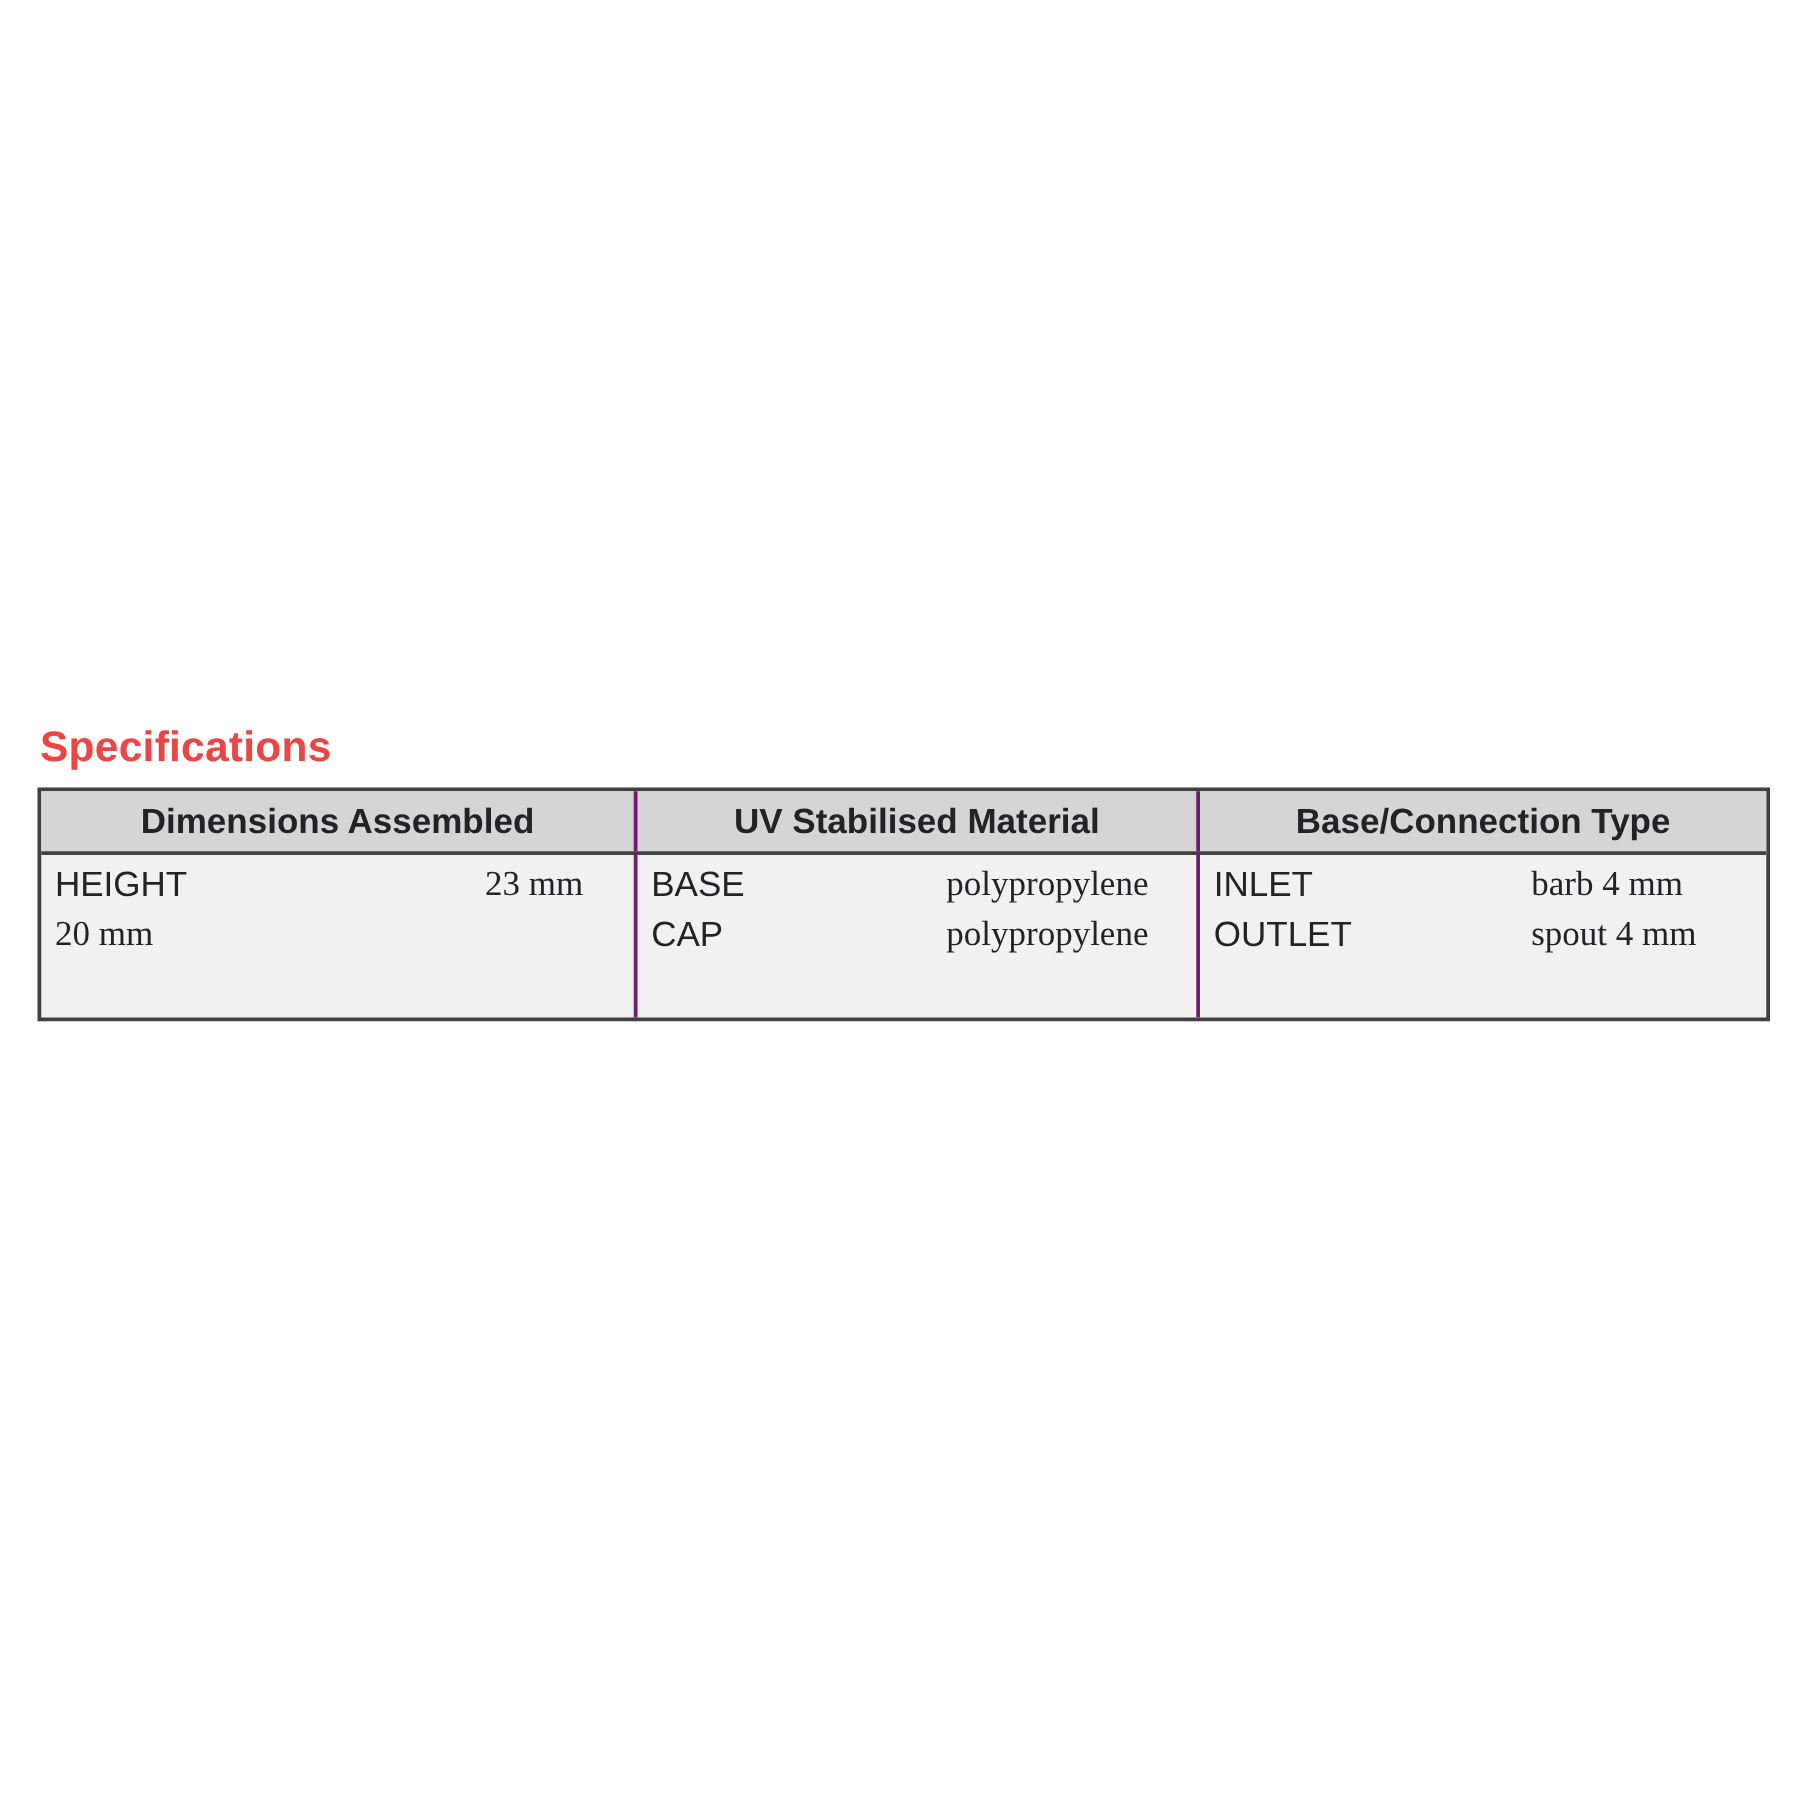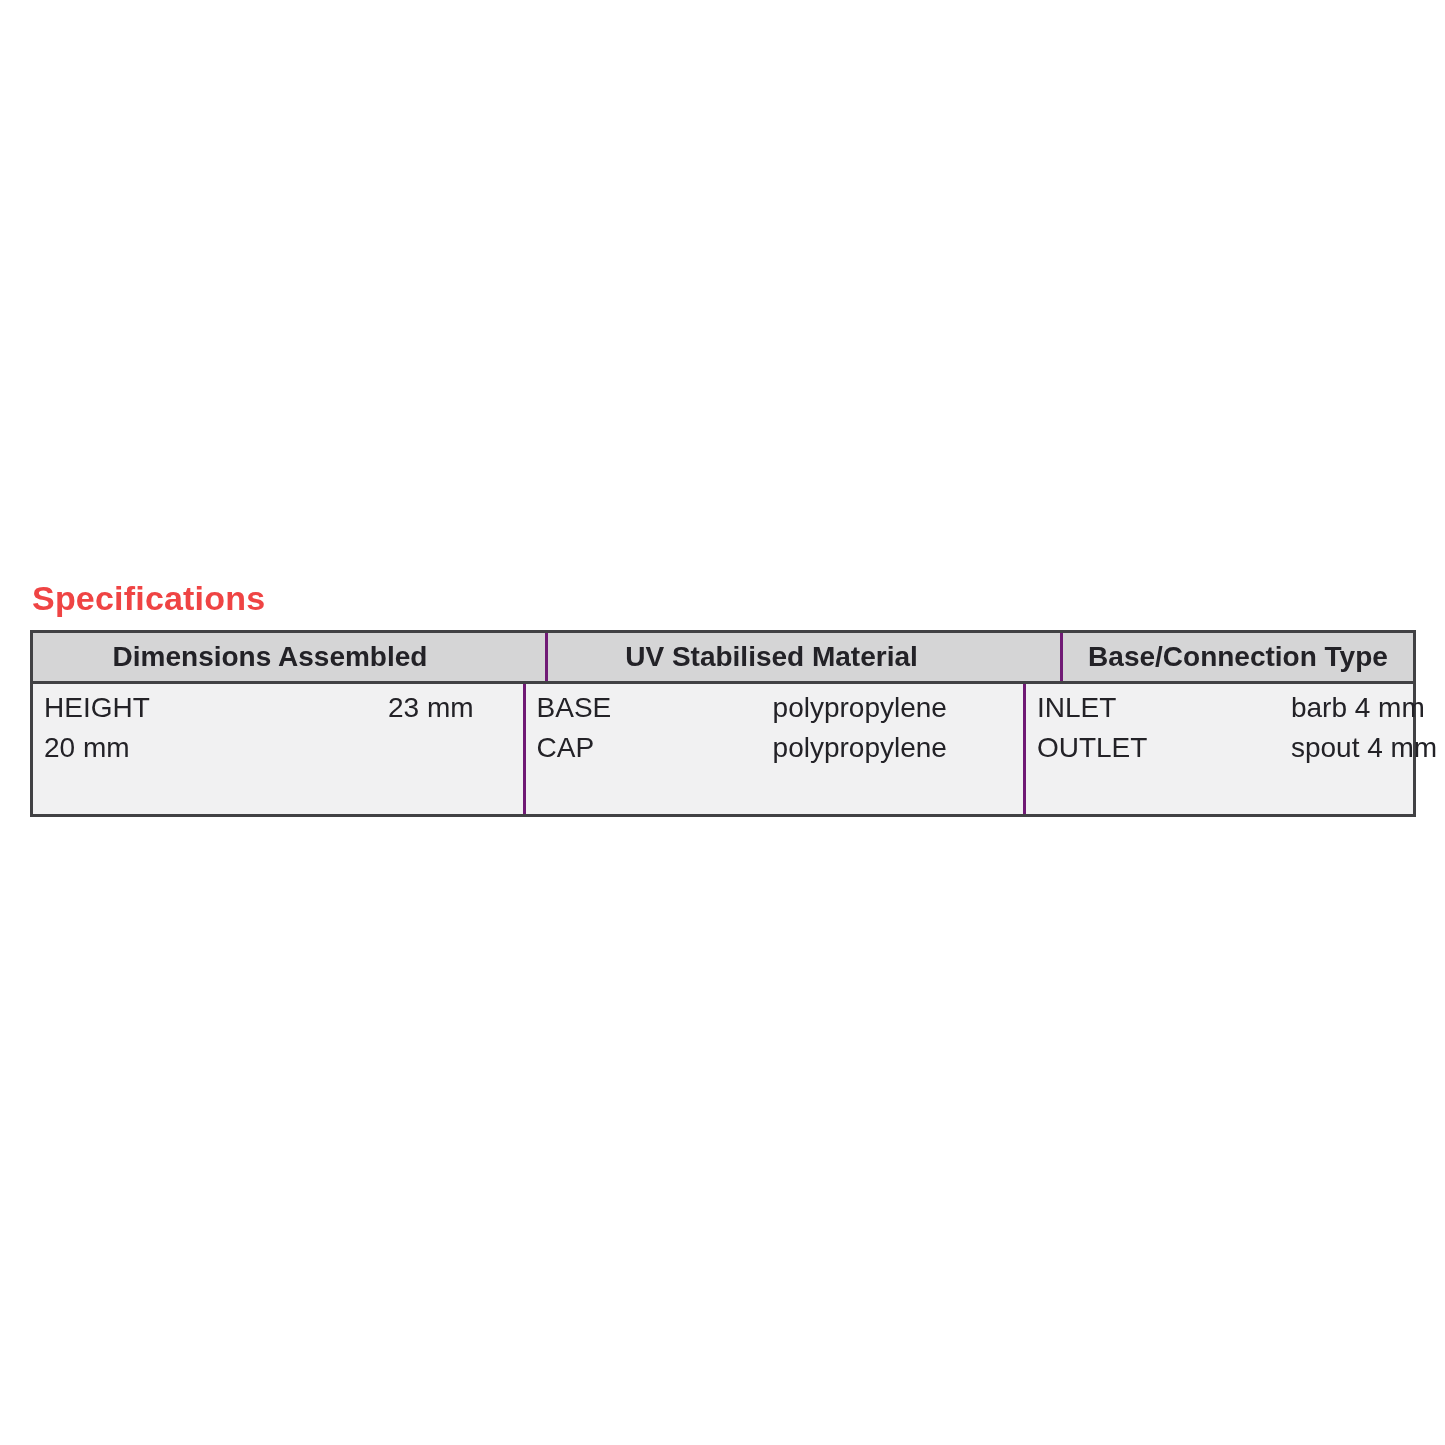--- a/index.html
+++ b/index.html
@@ -29,40 +29,40 @@
   .spec-table {
     position: absolute;
     left: 30px;
     top: 630px;
     width: 1386px;
     height: 187px;
     box-sizing: border-box;
     border: 3px solid #414144;
     background: #f1f1f2;
   }
-  .t-row { display: flex; gap: 38px; }
+  .t-row { display: flex; }
   .header-row {
     height: 51px;
     box-sizing: border-box;
     background: #d5d5d6;
     border-bottom: 3px solid #414144;
   }
   .body-row {
     height: 130px;
     box-sizing: border-box;
   }
   .cell {
     box-sizing: border-box;
   }
   .cell + .cell {
     border-left: 3px solid #701a75;
   }
   .col1 { width: 474px; }
   .col2 { width: 450px; }
-  .col3 { flex: 1; margin-left: 27px; }
+  .col3 { flex: 1; }
   .header-cell {
     display: flex;
     align-items: center;
     justify-content: center;
     font-size: 28px;
     font-weight: bold;
     white-space: nowrap;
   }
   .body-cell {
     padding: 4px 11px 0 11px;
@@ -74,20 +74,21 @@
     height: 40px;
     white-space: nowrap;
   }
   .entry .label { flex: 0 0 auto; }
   .col1 .label { width: 344px; }
   .col2 .label { width: 236px; }
   .col3 .label { width: 254px; }
   .entry .value {
     flex: 1;
     text-align: left;
+    font-family: Liberation Serif, serif;
   }
 </style>
 </head>
 <body>
 
 <h1 class="page-title">Specifications</h1>
 
 <div class="spec-table">
 
   <div class="t-row header-row">

